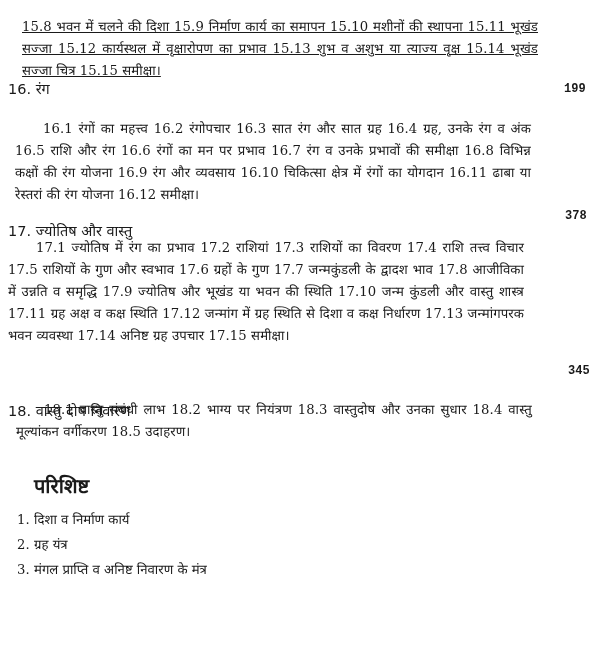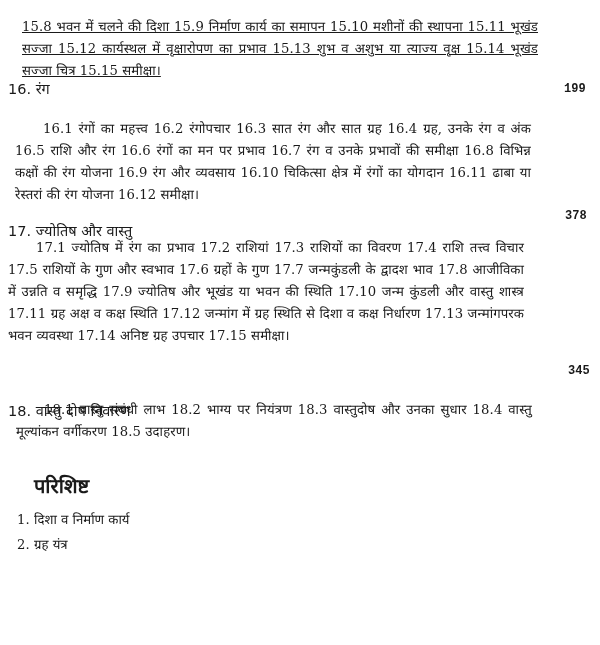--- a/index.html
+++ b/index.html
@@ -101,15 +101,16 @@
     <span>18.</span>
     <span>वास्तु दोष निवारण</span>
   </div>
   <div class="pagenum" style="top:362px; left:568px;">345</div>
   <p class="para indent" style="top:391px; margin:8px;">18.1 वास्तु संबंधी लाभ 18.2 भाग्य पर नियंत्रण 18.3 वास्तुदोष और उनका सुधार 18.4 वास्तु मूल्यांकन वर्गीकरण 18.5 उदाहरण।</p>
 
   <div class="appendix-title">परिशिष्ट</div>
   <ul class="appendix-list">
     <li><span class="num">1.</span><span>दिशा व निर्माण कार्य</span></li>
     <li><span class="num">2.</span><span>ग्रह यंत्र</span></li>
+    <li><span class="num">3.</span><span>मंगल प्राप्ति व अनिष्ट निवारण के मंत्र</span></li>
   </ul>
 
 </div>
 
 </body></html>

